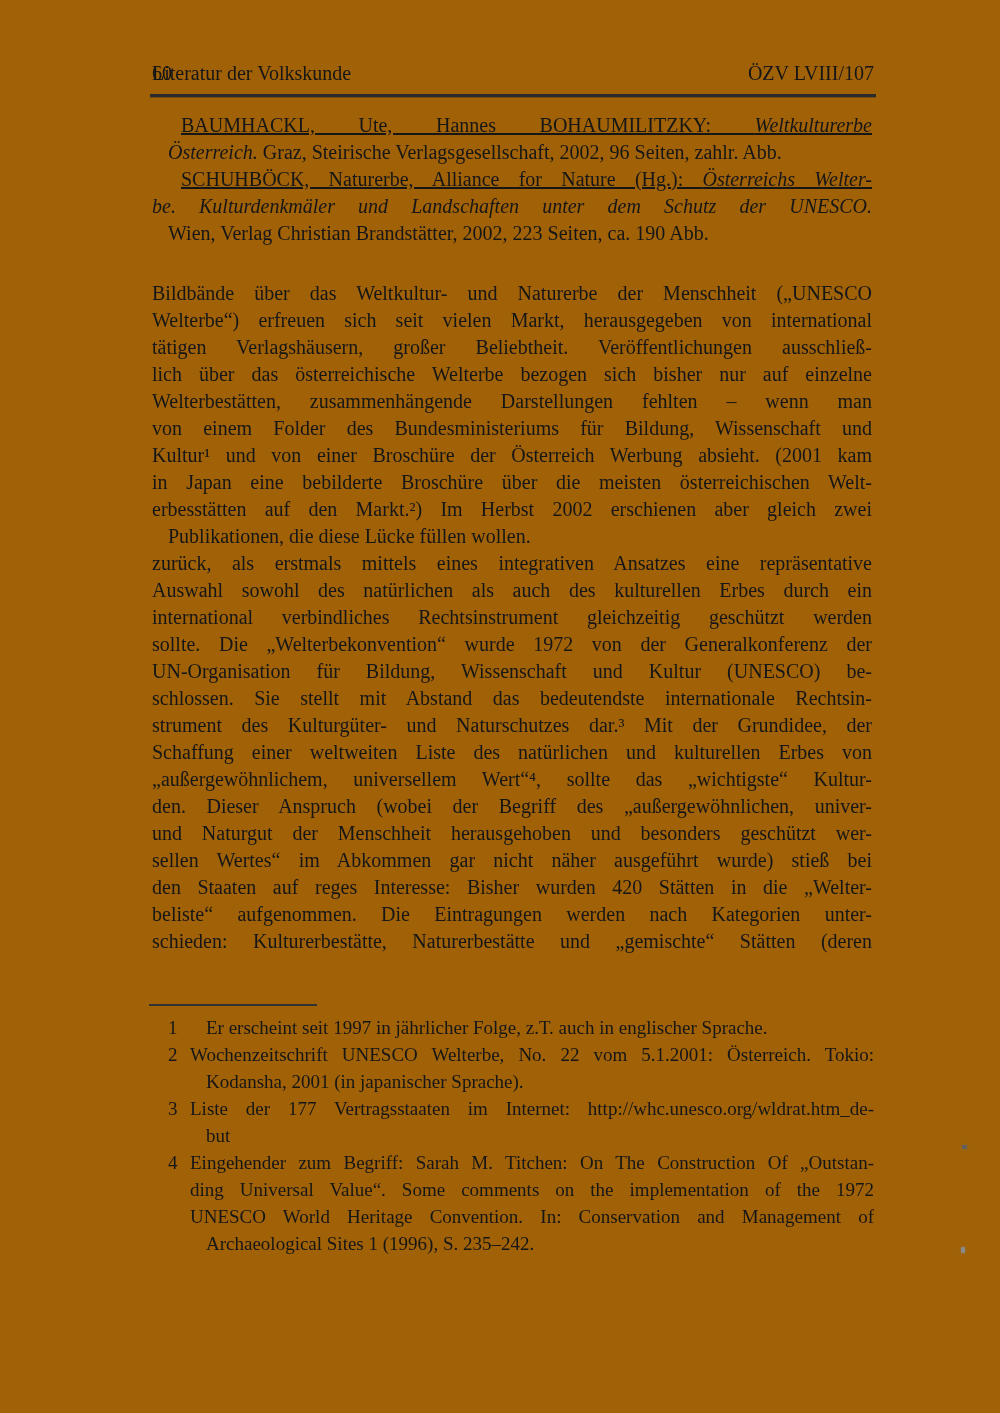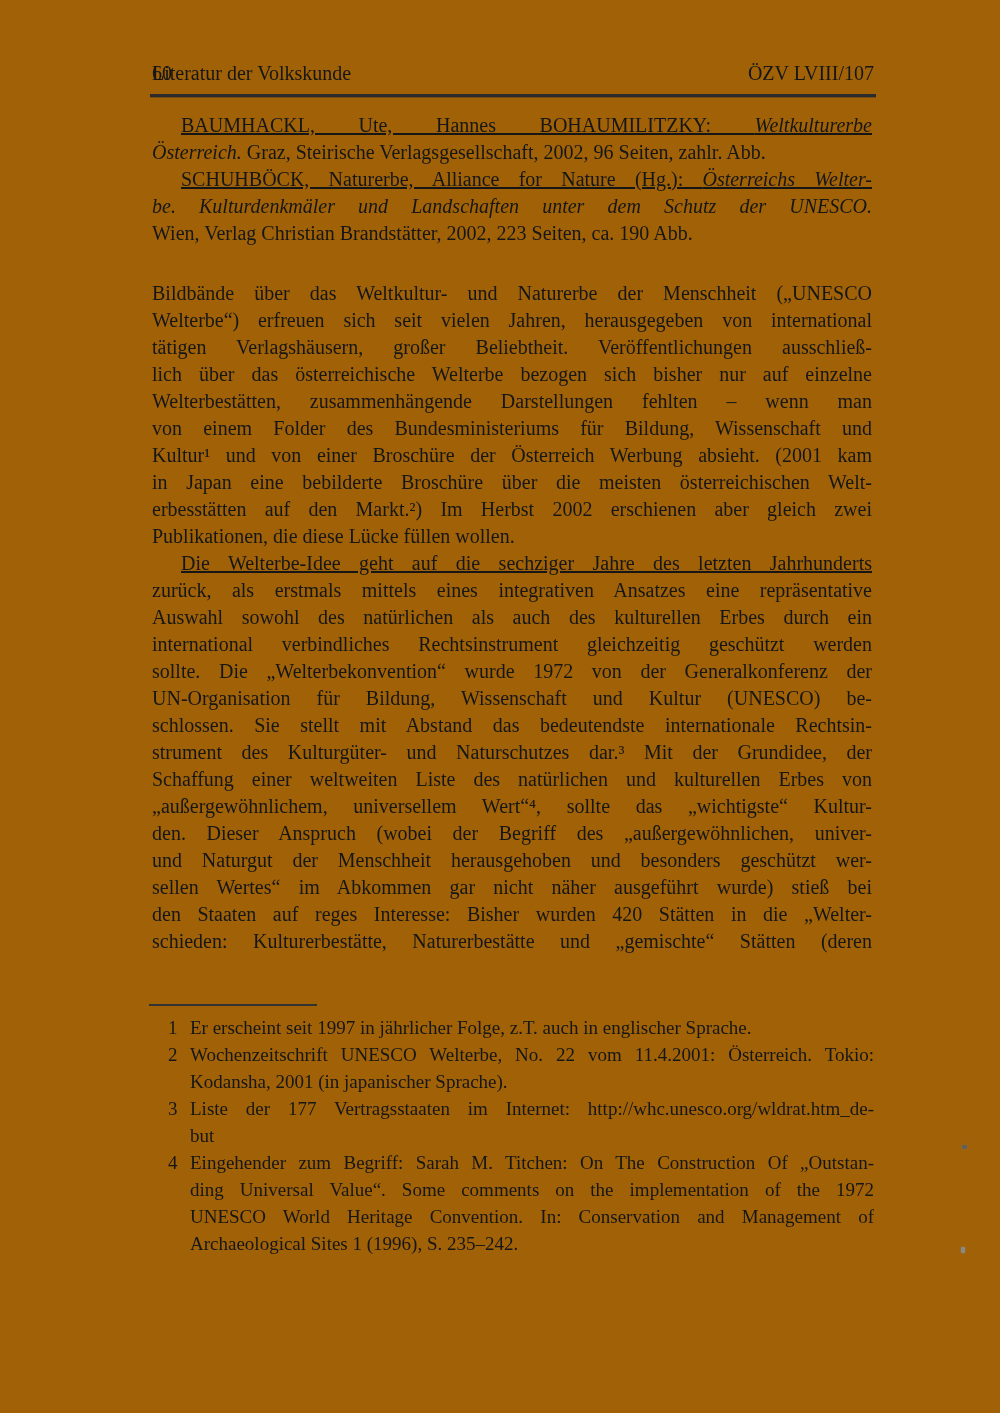--- a/index.html
+++ b/index.html
@@ -42,21 +42,21 @@
     width: 720px;
     font-size: 20px;
     line-height: 27px;
   }
   .line {
     height: 27px;
     overflow: hidden;
     text-align: justify;
     text-align-last: justify;
   }
-  .line.nj { text-align: left; text-align-last: left; }
+  .line.nj { text-align: left; text-align-last: left; margin-left: 16px; }
   .line.ind { text-indent: 29px; text-decoration: underline; }
   .line em { font-style: italic; }
   .block:nth-child(3) { margin-top: 33px; }   
   
   .fn-rule {
     position: absolute;
     left: 149px;
     top: 1004px;
     width: 168px;
     height: 2px;
@@ -94,58 +94,58 @@
         <div class="line ind"><span>BAUMHACKL, Ute, Hannes BOHAUMILITZKY: </span><em>Weltkulturerbe</em></div>
         <div class="line nj"><em>Österreich.</em><span> Graz, Steirische Verlagsgesellschaft, 2002, 96 Seiten, zahlr. Abb.</span></div>
       </div>
       <div class="block">
         <div class="line ind"><span>SCHUHBÖCK, Naturerbe, Alliance for Nature (Hg.): </span><em>Österreichs Welter-</em></div>
         <div class="line"><em>be. Kulturdenkmäler und Landschaften unter dem Schutz der UNESCO.</em></div>
         <div class="line nj"><span>Wien, Verlag Christian Brandstätter, 2002, 223 Seiten, ca. 190 Abb.</span></div>
       </div>
       <div class="block">
         <div class="line"><span>Bildbände über das Weltkultur- und Naturerbe der Menschheit („UNESCO</span></div>
-        <div class="line"><span>Welterbe“) erfreuen sich seit vielen Jahren, herausgegeben von international</span></div>
+        <div class="line"><span>Welterbe“) erfreuen sich seit vielen Markt, herausgegeben von international</span></div>
         <div class="line"><span>tätigen Verlagshäusern, großer Beliebtheit. Veröffentlichungen ausschließ-</span></div>
         <div class="line"><span>lich über das österreichische Welterbe bezogen sich bisher nur auf einzelne</span></div>
         <div class="line"><span>Welterbestätten, zusammenhängende Darstellungen fehlten – wenn man</span></div>
         <div class="line"><span>von einem Folder des Bundesministeriums für Bildung, Wissenschaft und</span></div>
         <div class="line"><span>Kultur¹ und von einer Broschüre der Österreich Werbung absieht. (2001 kam</span></div>
         <div class="line"><span>in Japan eine bebilderte Broschüre über die meisten österreichischen Welt-</span></div>
         <div class="line"><span>erbesstätten auf den Markt.²) Im Herbst 2002 erschienen aber gleich zwei</span></div>
         <div class="line nj"><span>Publikationen, die diese Lücke füllen wollen.</span></div>
       </div>
       <div class="block">
-        <div class="line ind"><span>Die Welterbe-Idee geht auf die sechziger Jahre des letzten Jahrhunderts</span></div>
         <div class="line"><span>zurück, als erstmals mittels eines integrativen Ansatzes eine repräsentative</span></div>
         <div class="line"><span>Auswahl sowohl des natürlichen als auch des kulturellen Erbes durch ein</span></div>
         <div class="line"><span>international verbindliches Rechtsinstrument gleichzeitig geschützt werden</span></div>
         <div class="line"><span>sollte. Die „Welterbekonvention“ wurde 1972 von der Generalkonferenz der</span></div>
         <div class="line"><span>UN-Organisation für Bildung, Wissenschaft und Kultur (UNESCO) be-</span></div>
         <div class="line"><span>schlossen. Sie stellt mit Abstand das bedeutendste internationale Rechtsin-</span></div>
         <div class="line"><span>strument des Kulturgüter- und Naturschutzes dar.³ Mit der Grundidee, der</span></div>
         <div class="line"><span>Schaffung einer weltweiten Liste des natürlichen und kulturellen Erbes von</span></div>
         <div class="line"><span>„außergewöhnlichem, universellem Wert“⁴, sollte das „wichtigste“ Kultur-</span></div>
         <div class="line"><span>den. Dieser Anspruch (wobei der Begriff des „außergewöhnlichen, univer-</span></div>
         <div class="line"><span>und Naturgut der Menschheit herausgehoben und besonders geschützt wer-</span></div>
         <div class="line"><span>sellen Wertes“ im Abkommen gar nicht näher ausgeführt wurde) stieß bei</span></div>
         <div class="line"><span>den Staaten auf reges Interesse: Bisher wurden 420 Stätten in die „Welter-</span></div>
+        <div class="line"><span>beliste“ aufgenommen. Die Eintragungen werden nach Kategorien unter-</span></div>
         <div class="line"><span>schieden: Kulturerbestätte, Naturerbestätte und „gemischte“ Stätten (deren</span></div>
       </div>
     </div>
 
   <div class="fn-rule"></div>
   <div class="footnotes" id="footnotes">
       <div class="footnote">
         <span class="fn-num">1</span>
         <div class="line nj"><span>Er erscheint seit 1997 in jährlicher Folge, z.T. auch in englischer Sprache.</span></div>
       </div>
       <div class="footnote">
         <span class="fn-num">2</span>
-        <div class="line"><span>Wochenzeitschrift UNESCO Welterbe, No. 22 vom 11.4.2001: Österreich. Tokio:</span></div>
+        <div class="line"><span>Wochenzeitschrift UNESCO Welterbe, No. 22 vom 5.1.2001: Österreich. Tokio:</span></div>
         <div class="line nj"><span>Kodansha, 2001 (in japanischer Sprache).</span></div>
       </div>
       <div class="footnote">
         <span class="fn-num">3</span>
         <div class="line"><span>Liste der 177 Vertragsstaaten im Internet: http://whc.unesco.org/wldrat.htm_de-</span></div>
         <div class="line nj"><span>but</span></div>
       </div>
       <div class="footnote">
         <span class="fn-num">4</span>
         <div class="line"><span>Eingehender zum Begriff: Sarah M. Titchen: On The Construction Of „Outstan-</span></div>

